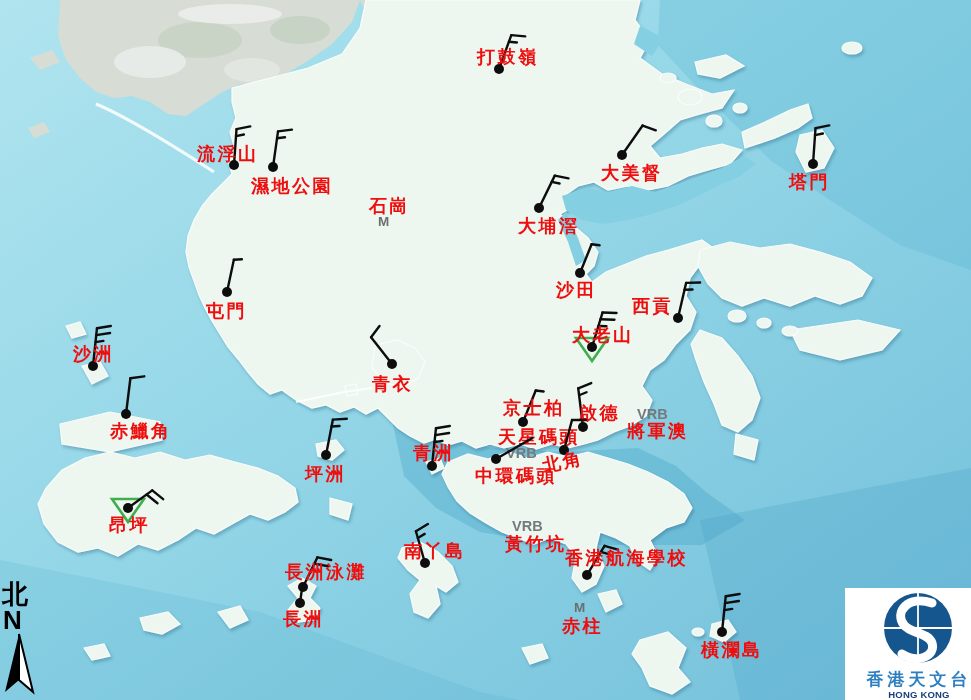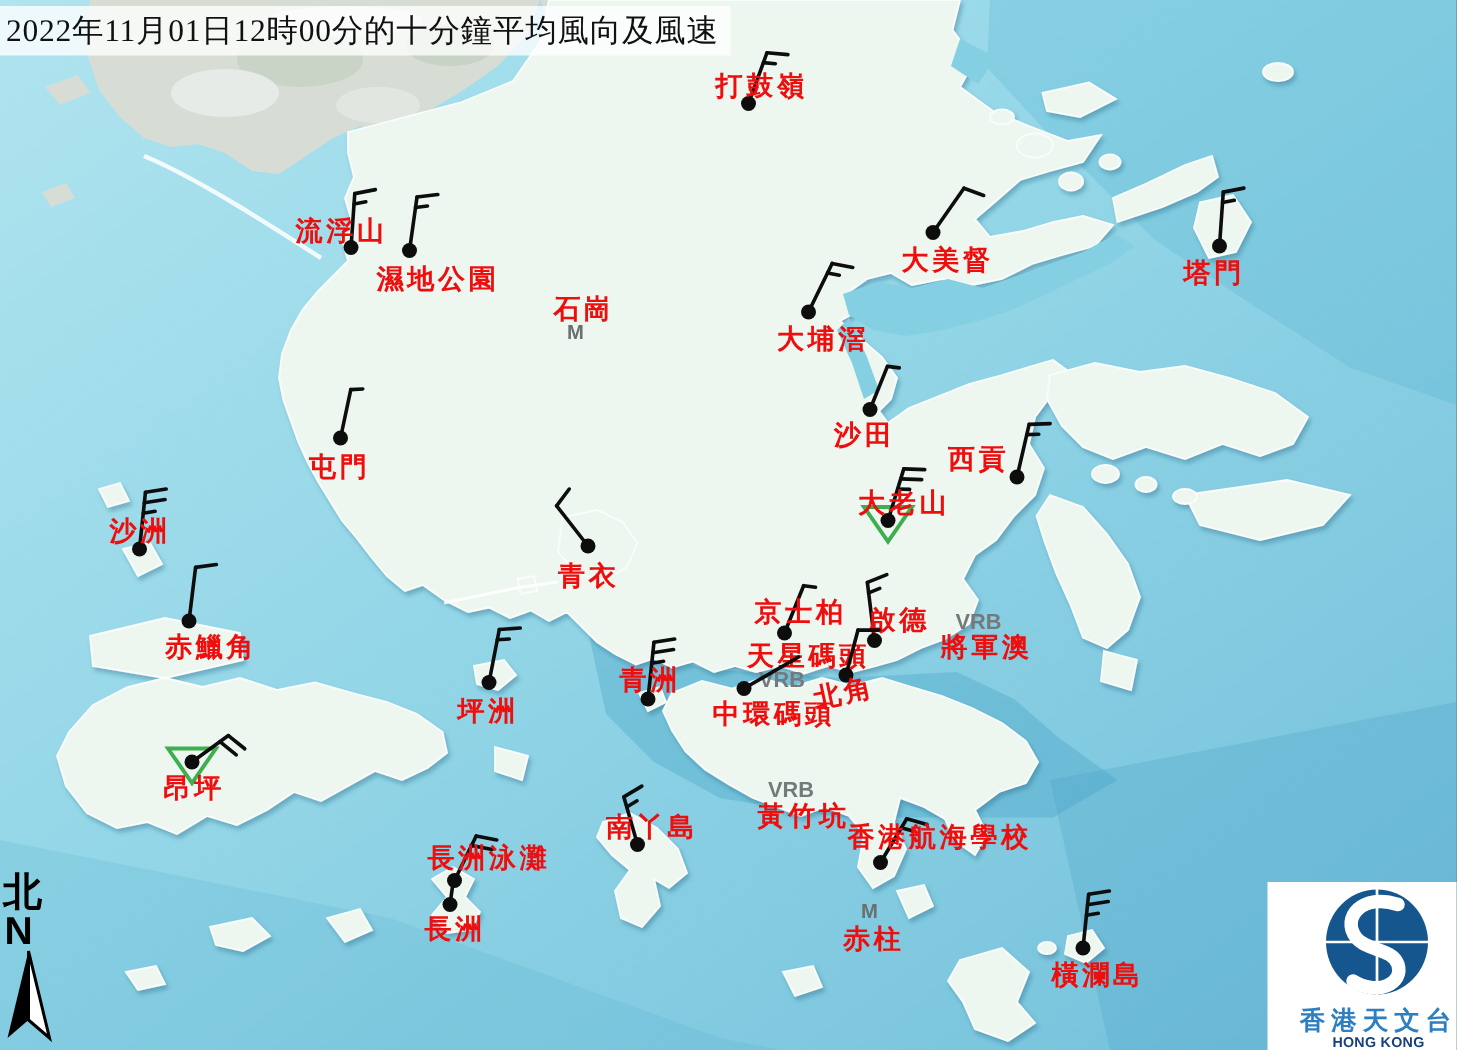--- a/index.html
+++ b/index.html
@@ -317,23 +317,20 @@
       <g>
         <line x1="722" y1="632" x2="725.7630246776355" y2="596.1972117667422" stroke="#0d0d0d" stroke-width="2.4" stroke-linecap="round"></line>
         <line x1="725.7630246776355" y1="596.1972117667422" x2="739.5906614459674" y2="594.0071292561789" stroke="#0d0d0d" stroke-width="2.4" stroke-linecap="round"></line>
         <line x1="725.0313254347619" y1="603.1588650343201" x2="738.8589622030938" y2="600.9687825237569" stroke="#0d0d0d" stroke-width="2.4" stroke-linecap="round"></line>
         <line x1="724.2996261918884" y1="610.120518301898" x2="732.2011329166495" y2="608.8690425815761" stroke="#0d0d0d" stroke-width="2.4" stroke-linecap="round"></line>
         <circle cx="722" cy="632" r="5" fill="#0d0d0d"></circle>
         <text x="701" y="656" fill="#ee0e0e" font-size="18" font-weight="700" letter-spacing="2.5" font-family="&quot;Liberation Serif&quot;,&quot;DejaVu Serif&quot;,serif">橫瀾島</text>
       </g>
     </svg>
 
-  <div id="title-band">
-    <span class="t">2022年11月01日12時00分的十分鐘平均風向及風速</span>
-  </div>
 
   <div id="compass">
     <div class="hanzi">北</div>
     <div class="letter">N</div>
     <svg width="34" height="64" viewBox="0 0 34 64">
       <path d="M17,2 L3,60 L17,48 Z" fill="#000"></path>
       <path d="M17,2 L31,60 L17,48 Z" fill="#fff" stroke="#000" stroke-width="2"></path>
     </svg>
   </div>
 

